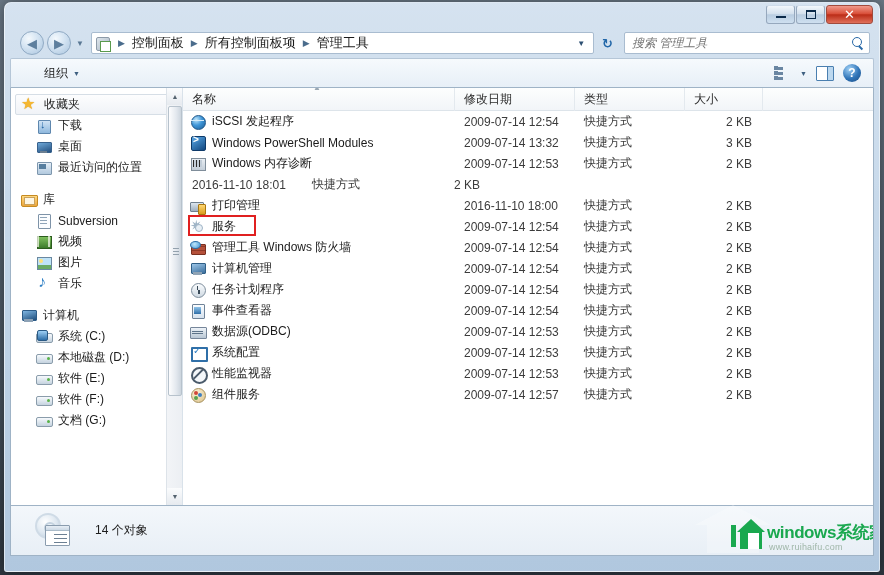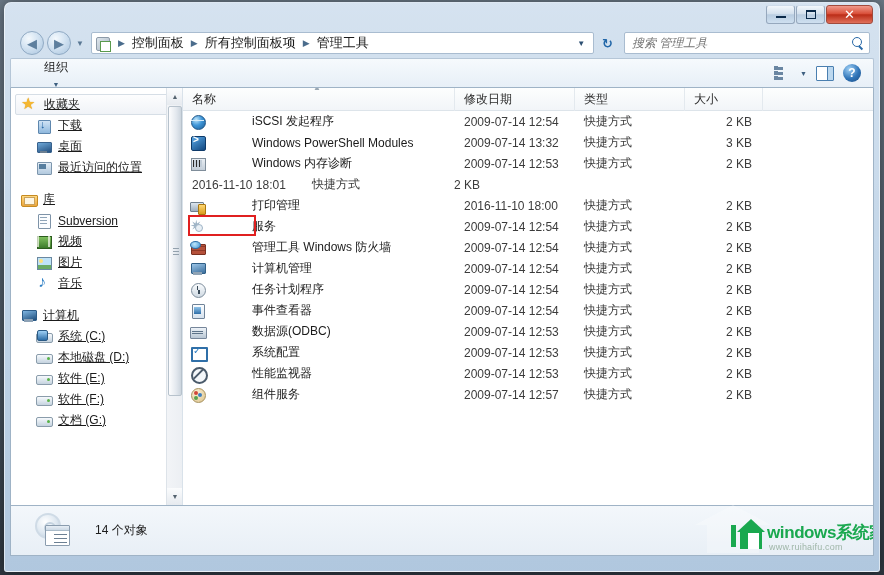--- a/index.html
+++ b/index.html
@@ -148,21 +148,20 @@
     border-bottom: 1px solid #9fb3c6;
     border-radius: 2px 2px 0 0;
     display: flex; align-items: center;
     padding: 0 4px;
   }
   #organize-btn {
     display: flex; align-items: center; gap: 5px;
     font-size: 12px; color: #1c1c1c;
     padding: 3px 7px; border-radius: 2px;
     margin-left: 22px;
-    flex-direction: column;
   }
   .caret { font-size: 7px; color: #3d5f80; }
   #toolbar-right {
     margin-left: auto; display: flex; align-items: center; gap: 9px;
     padding-right: 8px;
   }
   #view-icon {
     width: 17px; height: 14px; position: relative;
   }
   #view-icon i {
@@ -217,21 +216,21 @@
     border-radius: 2px;
     margin: 0 6px 0 4px;
     padding-left: 6px;
     height: 21px;
   }
   .nav-spacer { height: 11px; }
   .nav-ico {
     width: 16px; height: 16px; flex: 0 0 16px; margin-right: 6px;
     position: relative;
   }
-  .nav-label { overflow: hidden; text-overflow: ellipsis; text-decoration: underline; }
+  .nav-label { overflow: hidden; text-overflow: ellipsis; }
 
   
   .ico-star::before {
     content: '★'; position: absolute; left: -1px; top: -3px;
     font-size: 16px; color: #f5b731; text-shadow: 0 0 1px #c98b10;
   }
   .ico-download::before {
     content: ''; position: absolute; left: 2px; top: 2px; width: 11px; height: 12px;
     background: linear-gradient(180deg,#cfe3f5,#8fb8dd); border: 1px solid #5e87ae; border-radius: 1px;
   }
@@ -360,21 +359,21 @@
   .col.blank { flex: 1; border-right: 0; }
   #sortmark {
     position: absolute; left: 130px; top: -5px;
     font-size: 8px; color: #9aa8b4;
   }
 
   .row {
     display: flex; height: 21px; align-items: center;
     font-size: 12px;
   }
-  .cell { display: flex; align-items: center; height: 21px; overflow: hidden; white-space: nowrap; gap: 40px; }
+  .cell { display: flex; align-items: center; height: 21px; overflow: hidden; white-space: nowrap; }
   .cell.name { width: 272px; padding-left: 7px; color: #1a1a1a; }
   .cell.date { width: 120px; padding-left: 9px; color: #3b3b3b; }
   .cell.type { width: 110px; padding-left: 9px; color: #3b3b3b; }
   .cell.size { width: 78px; justify-content: flex-end; padding-right: 11px; color: #3b3b3b; }
 
   .fico { width: 16px; height: 16px; flex: 0 0 16px; margin-right: 6px; position: relative; }
 
   .f-globe::before {
     content: ''; position: absolute; left: 1px; top: 1px; width: 13px; height: 13px;
     border-radius: 50%; background: radial-gradient(circle at 33% 28%, #bfe6fb 0%, #3f96d8 45%, #1b5c95 100%);

